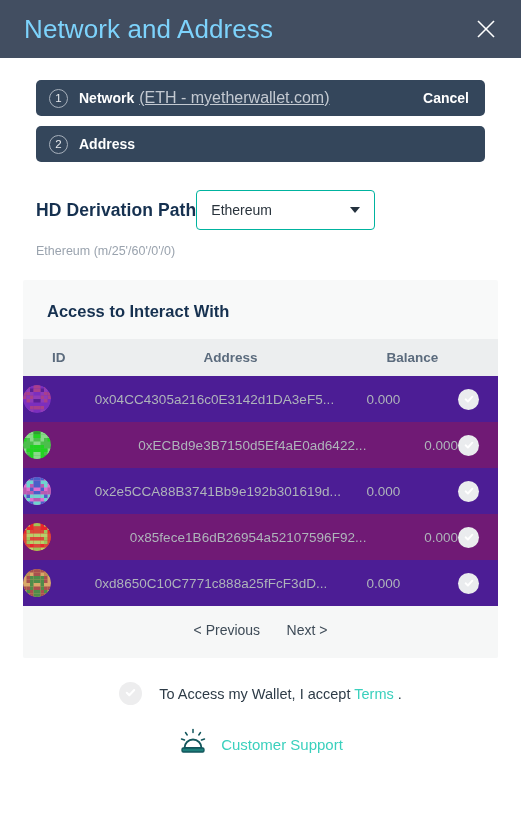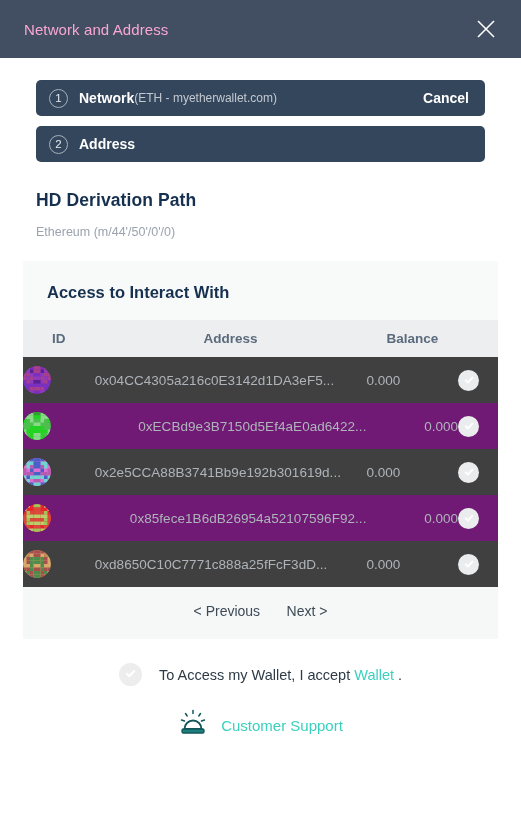--- a/index.html
+++ b/index.html
@@ -14,22 +14,22 @@
   
   .modal-header {
     height: 58px;
     background: #424e61;
     display: flex;
     align-items: center;
     justify-content: space-between;
     padding: 0 18px 0 24px;
   }
   .modal-title {
-    color: #f9a8d4;
-    font-size: 15px;
+    color: #7dd3fc;
+    font-size: 26px;
     font-weight: 400;
     letter-spacing: .1px;
   }
   .close-btn {
     width: 34px; height: 34px;
     display: flex; align-items: center; justify-content: center;
     cursor: pointer;
   }
   .close-btn svg { display: block; }
 
@@ -57,22 +57,24 @@
     flex: 0 0 auto;
     margin-right: 11px;
   }
   .step-label {
     color: #ffffff;
     font-size: 14px;
     font-weight: bold;
   }
   .step-sub {
     color: #c3c9d1;
-    font-size: 12px;
+    font-size: 16px;
     font-weight: 400;
+    margin-left: 5px;
+    text-decoration: underline;
   }
   .step-action {
     margin-left: auto;
     color: #ffffff;
     font-size: 14px;
     font-weight: bold;
     cursor: pointer;
   }
 
   
@@ -147,21 +149,21 @@
   th.col-sel { width: 40px; }
 
   table.addr-table td {
     font-size: 13.5px;
     color: #aeb4ba;
     padding: 0;
     height: 46px;
     vertical-align: middle;
   }
   tr.addr-row { cursor: pointer; }
-  tr.addr-row.odd { background: #404040; }
+  tr.addr-row.odd { background: #4c1d95; }
   tr.addr-row.even { background: #701a75; text-align: right; }
   td.cell-id { padding-left: 25px; }
   td.cell-address { letter-spacing: .05px; }
   td.cell-sel { text-align: left; }
 
   .blockie {
     width: 28px; height: 28px;
     border-radius: 50%;
     display: block;
   }
@@ -268,22 +270,26 @@
       <div class="step-action">Cancel</div>
     </div>
     <div class="step">
       <div class="step-num">2</div>
       <div class="step-label">Address</div>
     </div>
   </div>
 
   <div class="deriv">
     <div class="deriv-title">HD Derivation Path</div>
+    <div class="deriv-select">
+      <span class="deriv-select-val">Ethereum</span>
+      <span class="caret"></span>
+    </div>
   </div>
-  <div class="deriv-path">Ethereum (m/44'/50'/0'/0)</div>
+  <div class="deriv-path">Ethereum (m/25'/60'/0'/0)</div>
 
   <div class="addr-card">
     <div class="addr-card-title">Access to Interact With</div>
 
     <table class="addr-table">
       <thead>
         <tr>
           <th class="col-id">ID</th>
           <th class="col-address">Address</th>
           <th class="col-balance">Balance</th>
@@ -664,21 +670,21 @@
   <div class="terms">
     <div class="terms-check">
       <span>
         <svg width="13" height="13" viewBox="0 0 13 13">
           <polyline points="2.8,6.8 5.3,9.2 10.2,4.0" fill="none" stroke="#ffffff" stroke-width="2.1" stroke-linecap="round" stroke-linejoin="round"></polyline>
         </svg>
       </span>
     </div>
     <div class="terms-text">
       <span>To Access my Wallet, I accept</span>
-      <span class="terms-link">Wallet</span>
+      <span class="terms-link">Terms</span>
       <span class="terms-dot">.</span>
     </div>
   </div>
 
 
   <div class="support">
     <span class="support-icon">
       <svg width="30" height="28" viewBox="0 0 30 28">
         <g stroke="#12565c" stroke-width="1.5" stroke-linecap="round">
           <line x1="15" y1="1.5" x2="15" y2="4.5"></line>

